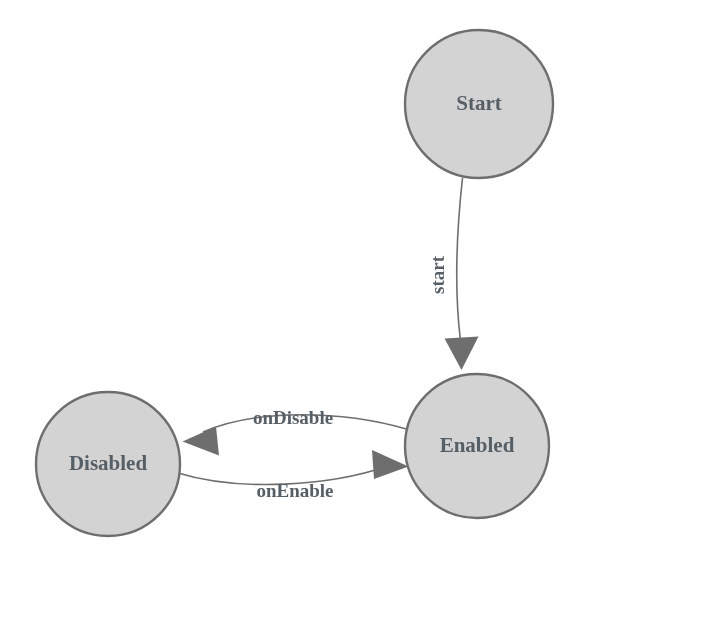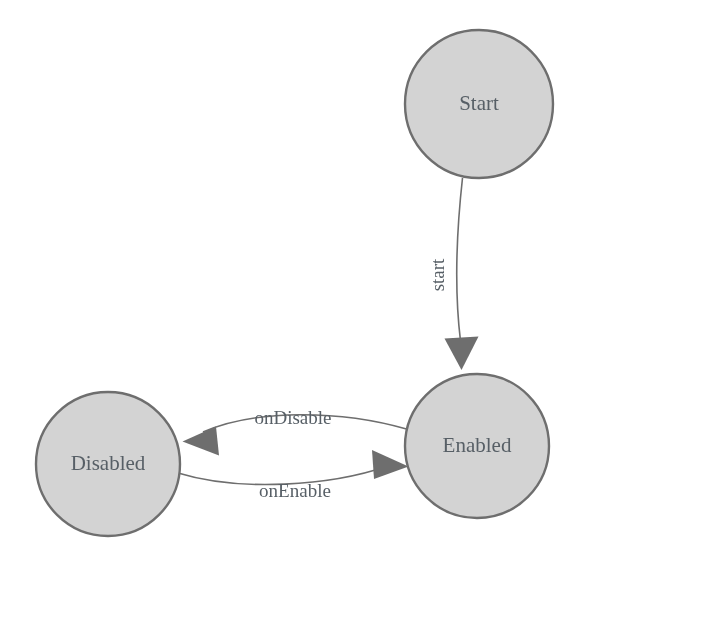--- a/index.html
+++ b/index.html
@@ -10,20 +10,21 @@
   }
   body {
     font-family: "Liberation Serif", "DejaVu Serif", serif;
   }
   #diagram-canvas {
     position: relative;
     width: 702px;
     height: 633px;
     background: #ffffff;
     overflow: hidden;
+    font-weight: bold;
   }
   #diagram-svg {
     position: absolute;
     top: 0;
     left: 0;
     width: 702px;
     height: 633px;
     display: block;
   }
   .node-circle {

